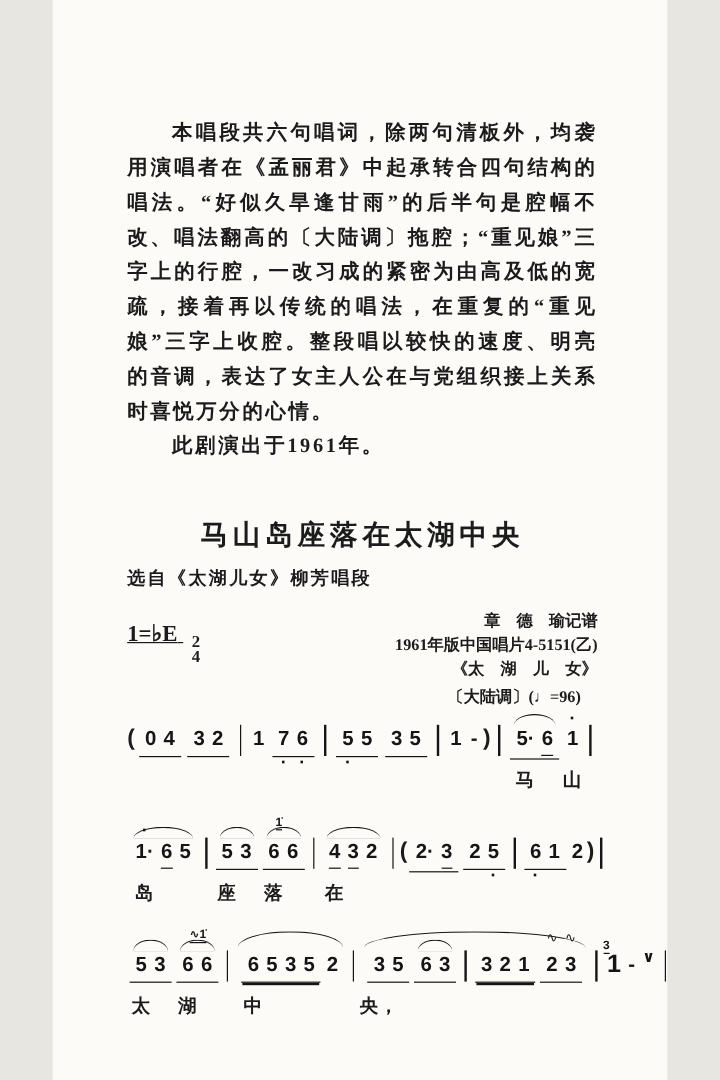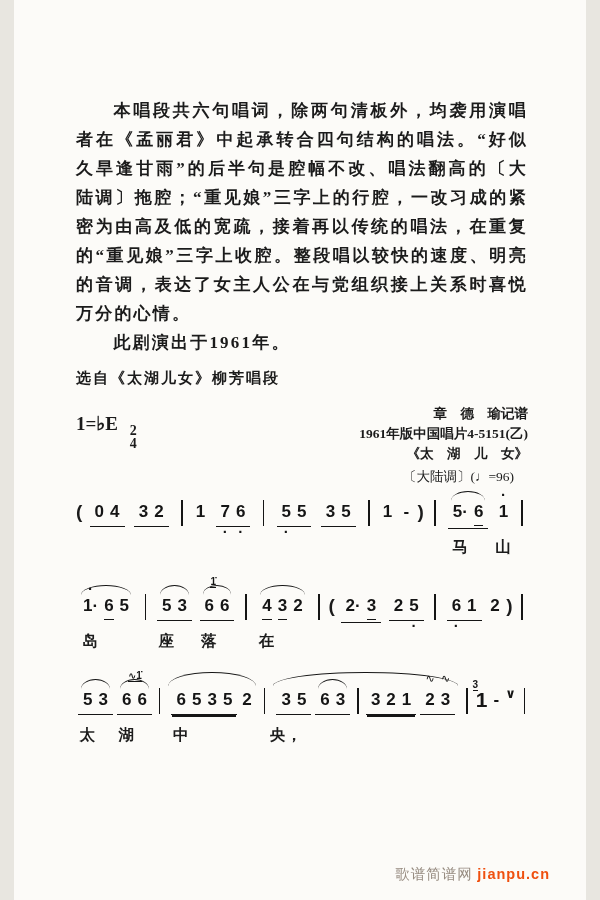--- a/index.html
+++ b/index.html
@@ -1,28 +1,28 @@
 <!DOCTYPE html>
 <html><head>
 <meta charset="utf-8">
 <style>
   html,body{margin:0;padding:0;background:#e8e6e0;}
-  .page{position:relative;width:572px;height:900px;margin:0 auto;background:#fcfbf8;color:#1b1b1b;
+  .page{position:relative;width:512px;height:900px;margin:0 auto;background:#fcfbf8;color:#1b1b1b;
         font-family:"Liberation Serif",serif;overflow:hidden;}
   .content{padding:96px 58px 0 62px;}
   .para{margin:0;font-size:17px;line-height:29px;letter-spacing:2.2px;text-align:justify;
         text-justify:inter-character;text-indent:2.2em;font-weight:600;}
   .title{margin:44px 0 0 0;font-size:23px;letter-spacing:4px;text-align:center;font-weight:700;}
   .subtitle{margin-top:12px;font-size:15px;letter-spacing:2px;text-align:left;font-weight:600;}
   .keyrow{margin-top:16px;display:flex;justify-content:space-between;align-items:flex-start;}
-  .keysig{font-size:19px;font-weight:700;font-family:"Liberation Serif",serif;padding-top:8px;}
+  .keysig{font-size:19px;font-weight:700;font-family:"Liberation Serif",serif;padding-top:8px;text-decoration:underline;}
   .ts{display:inline-flex;flex-direction:column;text-align:center;font-size:14px;line-height:13px;
       margin-left:7px;vertical-align:-5px;font-weight:700;}
   .credits{font-size:13.5px;line-height:20px;text-align:right;font-weight:600;}
-  .tune{margin-top:4px;text-align:right;padding-right:14px;font-size:13.5px;font-weight:400;}
+  .tune{margin-top:4px;text-align:right;padding-right:14px;font-size:13.5px;font-weight:700;}
   
   .mline{position:relative;display:flex;justify-content:space-between;align-items:flex-start;
          height:76px;padding-top:14px;margin-bottom:4px;}
   .ncell{position:relative;display:inline-block;padding:0 3px;
          font-family:"Liberation Sans","DejaVu Sans",sans-serif;font-weight:700;
          font-size:17px;line-height:24px;color:#151515;}
   .ncell.big{font-size:21px;line-height:24px;}
   .ncell.breath{font-size:13px;line-height:16px;margin-top:-2px;}
   .digit{display:inline-block;}
   .nu1{border-bottom:1.6px solid #151515;padding-bottom:1px;}
@@ -50,20 +50,21 @@
 </style>
 </head>
 <body>
 
 <div class="page">
   <div class="content">
 
     <p class="para">本唱段共六句唱词，除两句清板外，均袭用演唱者在《孟丽君》中起承转合四句结构的唱法。“好似久旱逢甘雨”的后半句是腔幅不改、唱法翻高的〔大陆调〕拖腔；“重见娘”三字上的行腔，一改习成的紧密为由高及低的宽疏，接着再以传统的唱法，在重复的“重见娘”三字上收腔。整段唱以较快的速度、明亮的音调，表达了女主人公在与党组织接上关系时喜悦万分的心情。</p>
     <p class="para">此剧演出于1961年。</p>
 
+    <h1 class="title">马山岛座落在太湖中央</h1>
     <div class="subtitle">选自《太湖儿女》柳芳唱段</div>
 
     <div class="keyrow">
       <div class="keysig">
         <span>1=♭E</span>
         <span class="ts">
           <span>2</span>
           <span>4</span>
         </span>
       </div>
@@ -205,17 +206,13 @@
         </span>
         <span class="bar"></span>
         <span class="ncell big"><span class="digit">1</span><span class="grace gl">3</span></span>
         <span class="ncell"><span class="digit">-</span></span>
         <span class="ncell breath"><span class="digit">∨</span></span>
         <span class="bar"></span>
       </div>
 
   </div>
 
-  <div class="watermark">
-    <span class="wm-site">歌谱简谱网</span>
-    <span class="wm-url">jianpu.cn</span>
-  </div>
 </div>
 
 </body></html>

